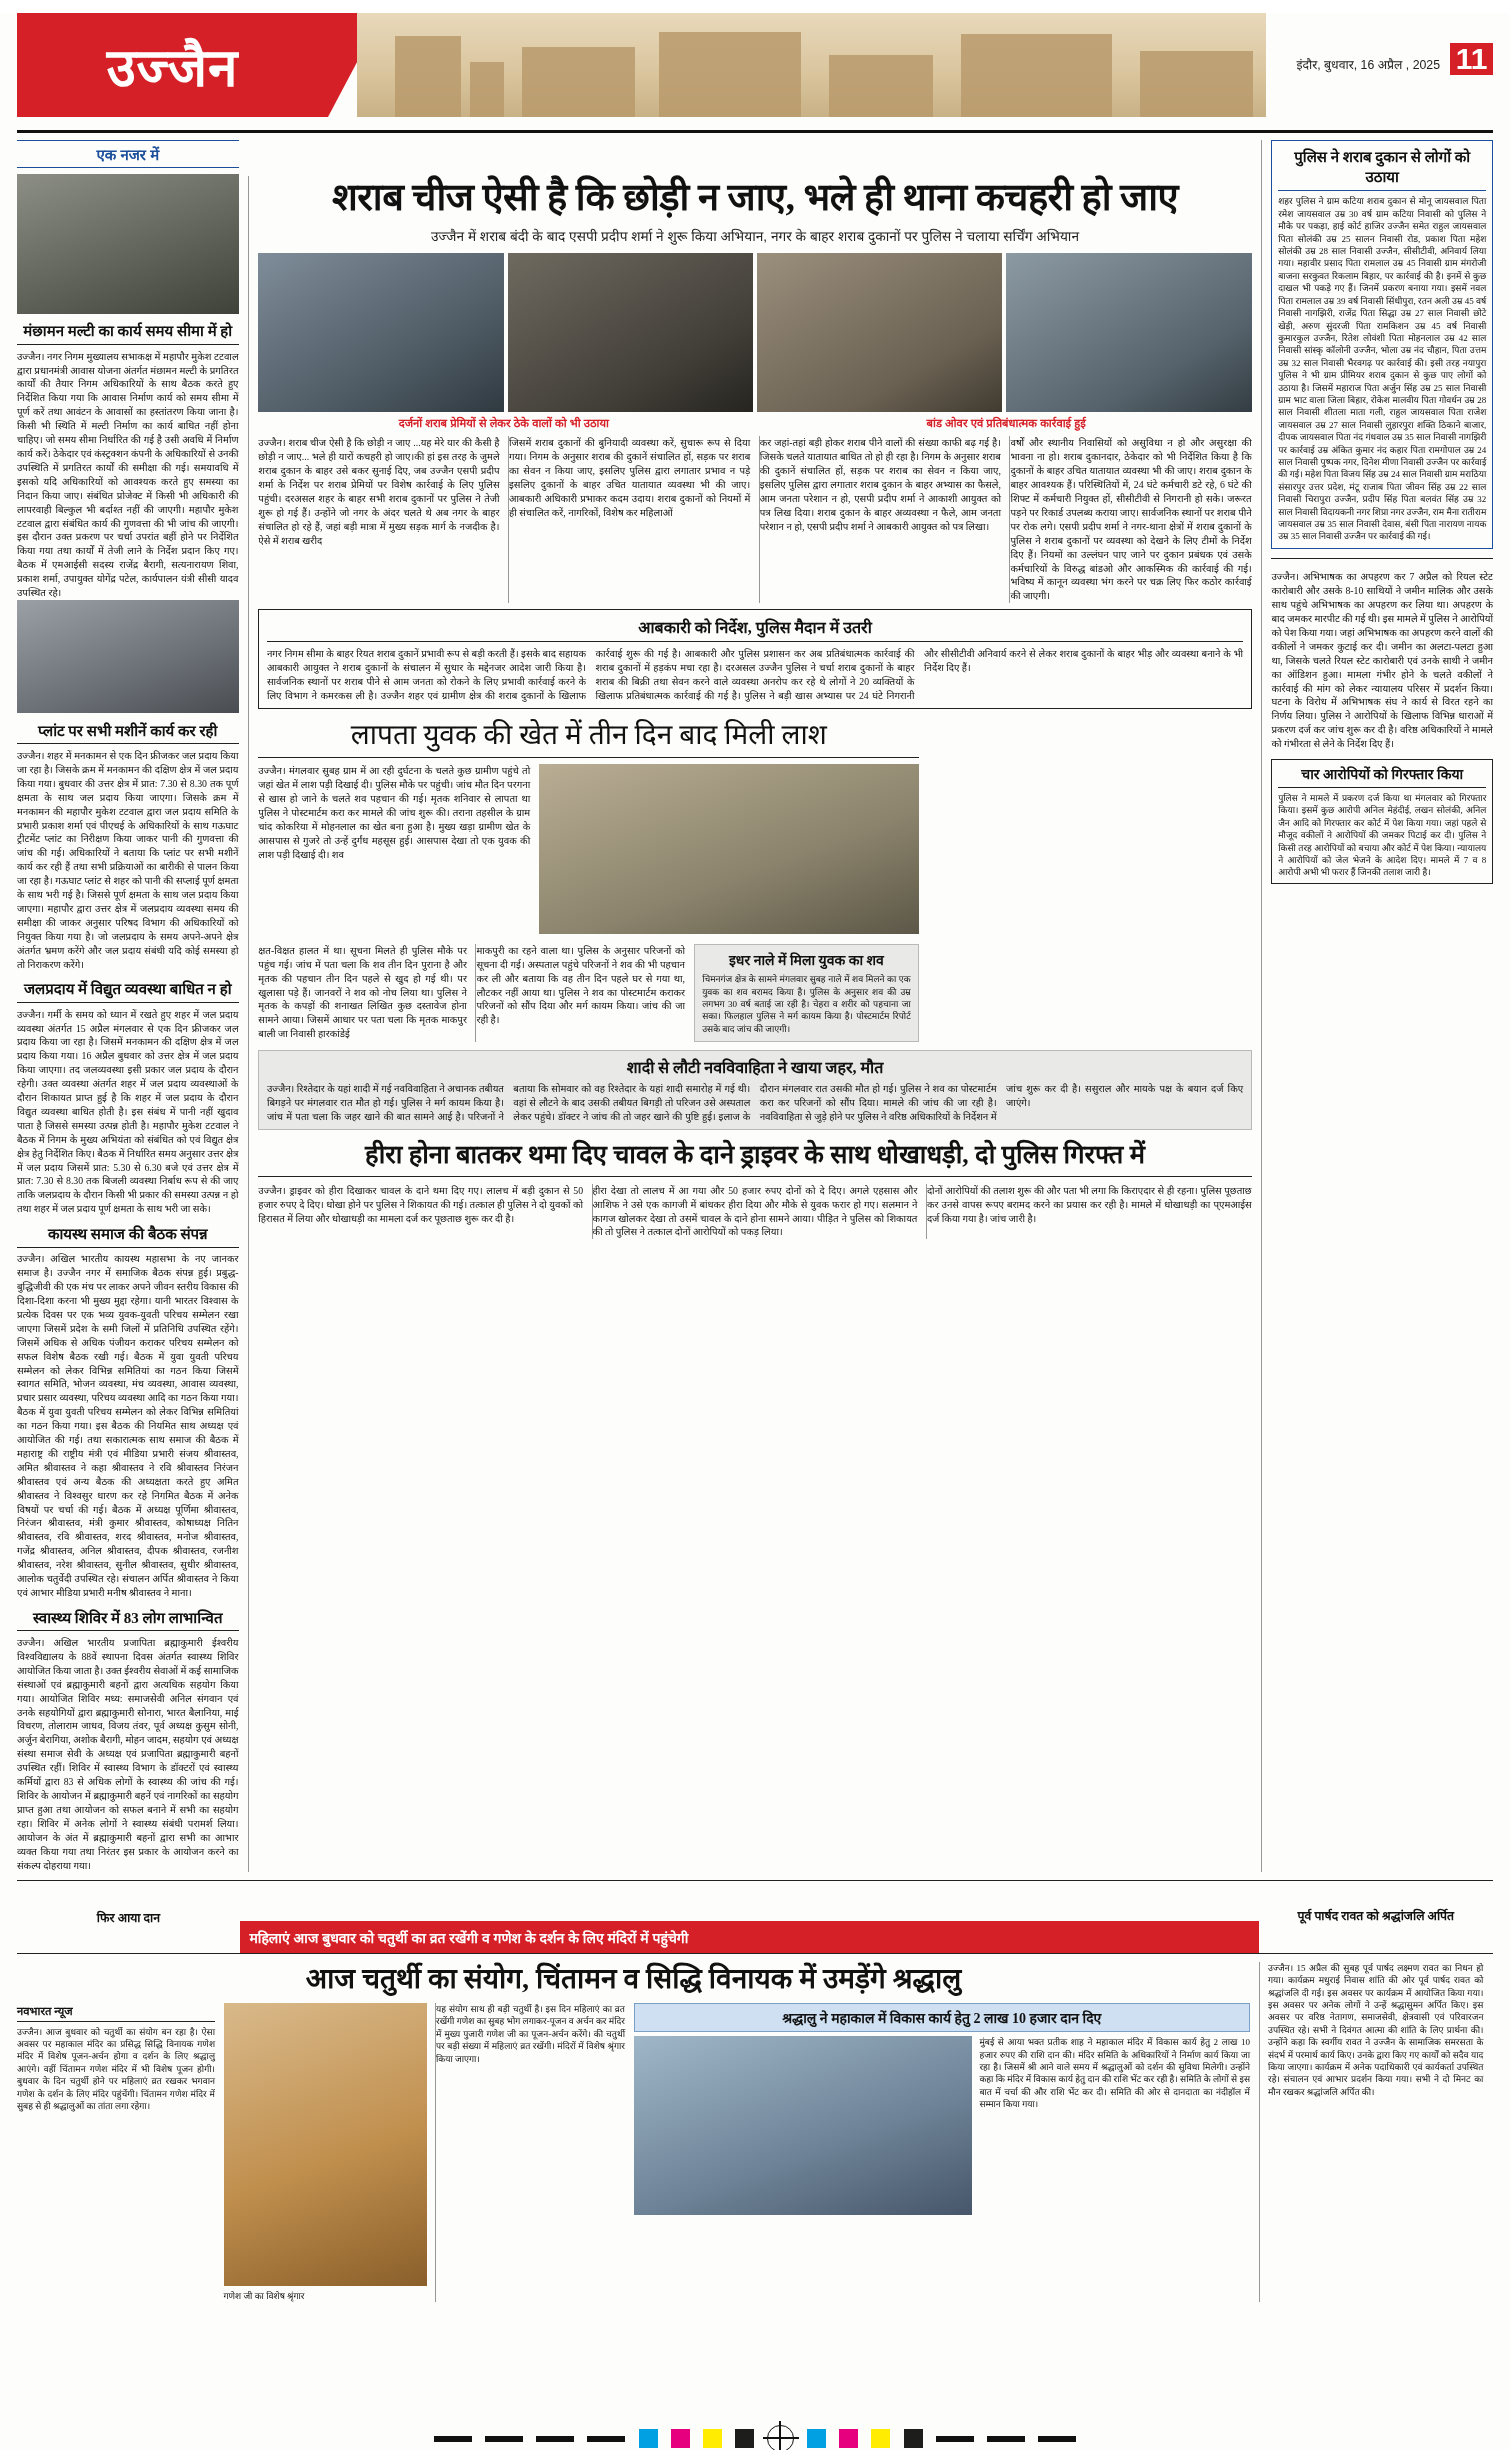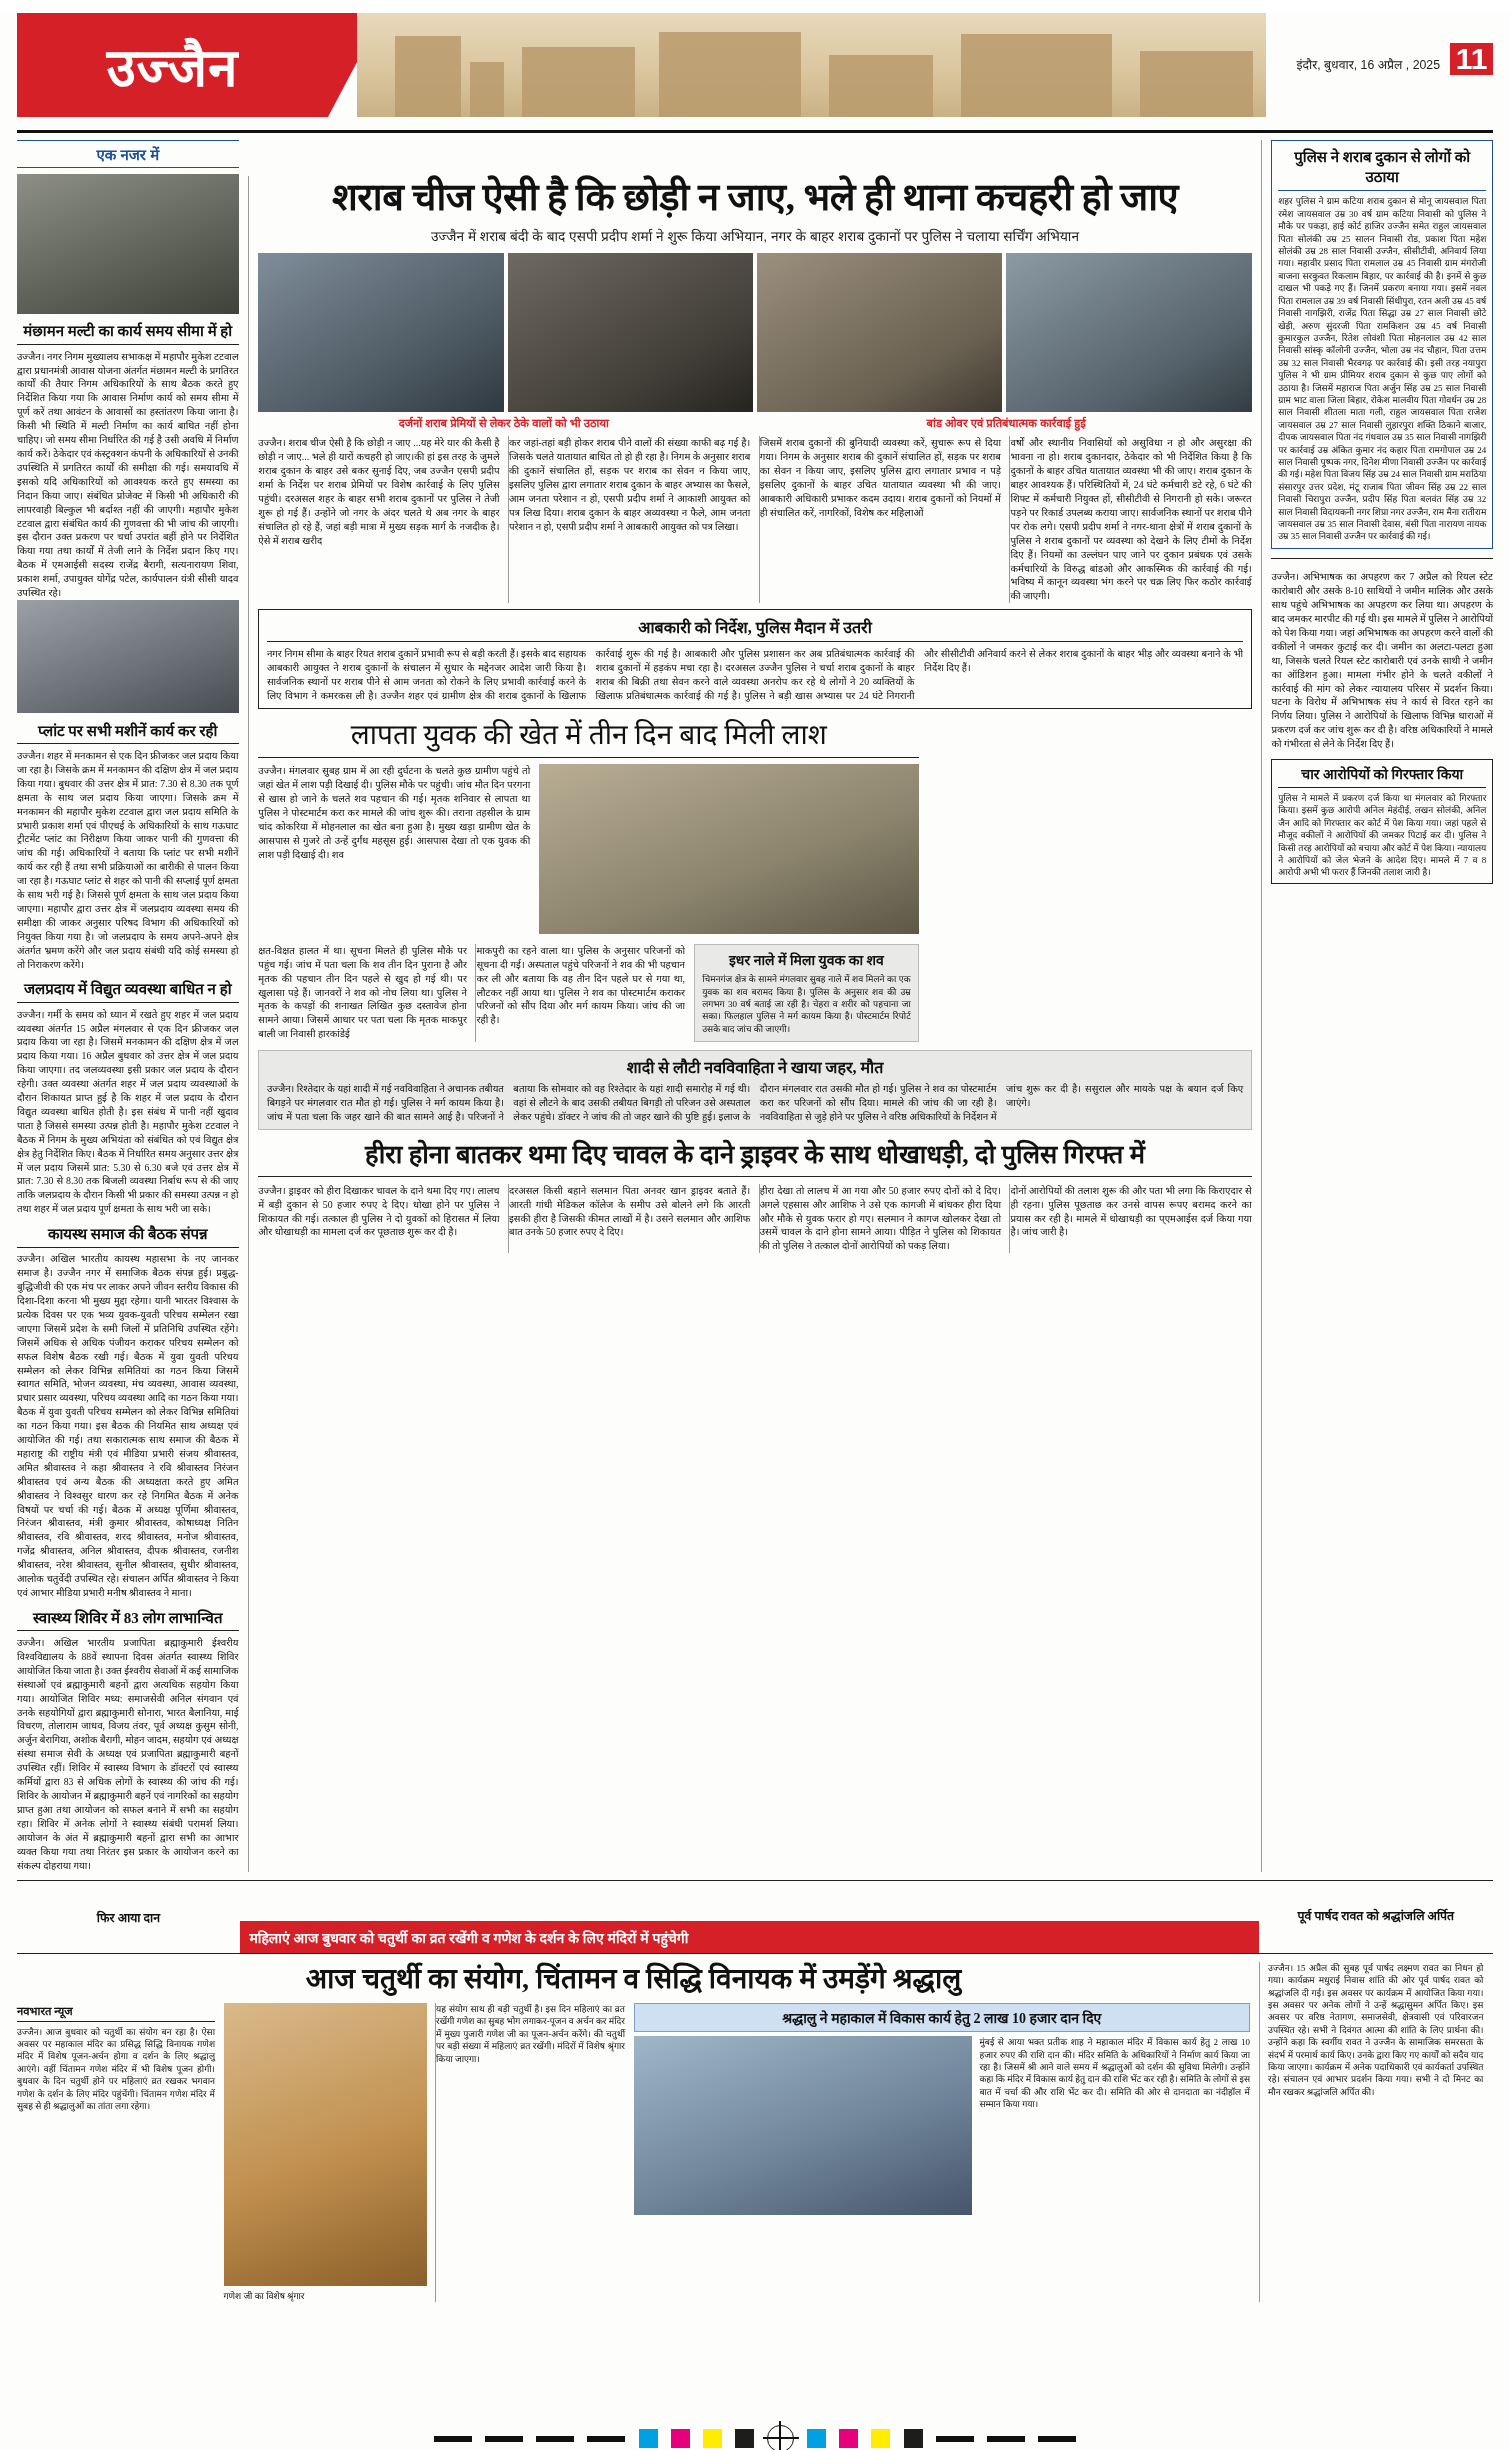--- a/index.html
+++ b/index.html
@@ -112,24 +112,24 @@
       </div>
       <div style="display:flex;gap:11.3px;margin-top:2.8px;">
         <div style="flex:1;color:#d62027;font-size:11.3px;font-weight:bold;text-align:center;font-family:'Liberation Sans',sans-serif;">दर्जनों शराब प्रेमियों से लेकर ठेके वालों को भी उठाया</div>
         <div style="flex:1;color:#d62027;font-size:11.3px;font-weight:bold;text-align:center;font-family:'Liberation Sans',sans-serif;">बांड ओवर एवं प्रतिबंधात्मक कार्रवाई हुई</div>
       </div>
 
       <div style="display:flex;gap:8.5px;margin-top:6.6px;">
         <div style="flex:1;" class="body">उज्जैन। शराब चीज ऐसी है कि छोड़ी न जाए ...यह मेरे यार की कैसी है छोड़ी न जाए... भले ही यारों कचहरी हो जाए।की हां इस तरह के जुमले शराब दुकान के बाहर उसे बकर सुनाई दिए, जब उज्जैन एसपी प्रदीप शर्मा के निर्देश पर शराब प्रेमियों पर विशेष कार्रवाई के लिए पुलिस पहुंची।
 
 दरअसल शहर के बाहर सभी शराब दुकानों पर पुलिस ने तेजी शुरू हो गई हैं। उन्होंने जो नगर के अंदर चलते थे अब नगर के बाहर संचालित हो रहे हैं, जहां बड़ी मात्रा में मुख्य सड़क मार्ग के नजदीक है। ऐसे में शराब खरीद</div>
+        <div style="flex:1;" class="body vline">जिसमें शराब दुकानों की बुनियादी व्यवस्था करें, सुचारू रूप से दिया गया। निगम के अनुसार शराब की दुकानें संचालित हों, सड़क पर शराब का सेवन न किया जाए, इसलिए पुलिस द्वारा लगातार प्रभाव न पड़े इसलिए दुकानों के बाहर उचित यातायात व्यवस्था भी की जाए। आबकारी अधिकारी प्रभाकर कदम उदाय। शराब दुकानों को नियमों में ही संचालित करें, नागरिकों, विशेष कर महिलाओं</div>
         <div style="flex:1;" class="body vline">कर जहां-तहां बड़ी होकर शराब पीने वालों की संख्या काफी बढ़ गई है। जिसके चलते यातायात बाधित तो हो ही रहा है। निगम के अनुसार शराब की दुकानें संचालित हों, सड़क पर शराब का सेवन न किया जाए, इसलिए पुलिस द्वारा लगातार शराब दुकान के बाहर अभ्यास का फैसले, आम जनता परेशान न हो, एसपी प्रदीप शर्मा ने आकाशी आयुक्त को पत्र लिख दिया।
 
 शराब दुकान के बाहर अव्यवस्था न फैले, आम जनता परेशान न हो, एसपी प्रदीप शर्मा ने आबकारी आयुक्त को पत्र लिखा।</div>
-        <div style="flex:1;" class="body vline">जिसमें शराब दुकानों की बुनियादी व्यवस्था करें, सुचारू रूप से दिया गया। निगम के अनुसार शराब की दुकानें संचालित हों, सड़क पर शराब का सेवन न किया जाए, इसलिए पुलिस द्वारा लगातार प्रभाव न पड़े इसलिए दुकानों के बाहर उचित यातायात व्यवस्था भी की जाए। आबकारी अधिकारी प्रभाकर कदम उदाय। शराब दुकानों को नियमों में ही संचालित करें, नागरिकों, विशेष कर महिलाओं</div>
         <div style="flex:1;" class="body vline">वर्षों और स्थानीय निवासियों को असुविधा न हो और असुरक्षा की भावना ना हो। शराब दुकानदार, ठेकेदार को भी निर्देशित किया है कि दुकानों के बाहर उचित यातायात व्यवस्था भी की जाए। शराब दुकान के बाहर आवश्यक हैं। परिस्थितियों में, 24 घंटे कर्मचारी डटे रहे, 6 घंटे की शिफ्ट में कर्मचारी नियुक्त हों, सीसीटीवी से निगरानी हो सके। जरूरत पड़ने पर रिकार्ड उपलब्ध कराया जाए। सार्वजनिक स्थानों पर शराब पीने पर रोक लगे। एसपी प्रदीप शर्मा ने नगर-थाना क्षेत्रों में शराब दुकानों के पुलिस ने शराब दुकानों पर व्यवस्था को देखने के लिए टीमों के निर्देश दिए हैं। नियमों का उल्लंघन पाए जाने पर दुकान प्रबंधक एवं उसके कर्मचारियों के विरुद्ध बांडओ और आकस्मिक की कार्रवाई की गई। भविष्य में कानून व्यवस्था भंग करने पर चक्र लिए फिर कठोर कार्रवाई की जाएगी।</div>
       </div>
 
       <div style="border:0.9px solid #222;padding:5.7px 7.6px;margin-top:5.7px;">
         <div style="font-size:16px;font-weight:bold;text-align:center;border-bottom:0.9px solid #222;padding-bottom:3.8px;margin-bottom:4.7px;">आबकारी को निर्देश, पुलिस मैदान में उतरी</div>
         <div class="body" style="column-count:3;column-gap:9.4px;">नगर निगम सीमा के बाहर रियत शराब दुकानें प्रभावी रूप से बड़ी करती हैं। इसके बाद सहायक आबकारी आयुक्त ने शराब दुकानों के संचालन में सुधार के मद्देनजर आदेश जारी किया है। सार्वजनिक स्थानों पर शराब पीने से आम जनता को रोकने के लिए प्रभावी कार्रवाई करने के लिए विभाग ने कमरकस ली है। उज्जैन शहर एवं ग्रामीण क्षेत्र की शराब दुकानों के खिलाफ कार्रवाई शुरू की गई है। आबकारी और पुलिस प्रशासन कर अब प्रतिबंधात्मक कार्रवाई की शराब दुकानों में हड़कंप मचा रहा है। दरअसल उज्जैन पुलिस ने चर्चा शराब दुकानों के बाहर शराब की बिक्री तथा सेवन करने वाले व्यवस्था अनरोप कर रहे थे लोगों ने 20 व्यक्तियों के खिलाफ प्रतिबंधात्मक कार्रवाई की गई है। पुलिस ने बड़ी खास अभ्यास पर 24 घंटे निगरानी और सीसीटीवी अनिवार्य करने से लेकर शराब दुकानों के बाहर भीड़ और व्यवस्था बनाने के भी निर्देश दिए हैं।</div>
       </div>
 
       <div class="mid2">
         <div style="width:661px;">
@@ -155,21 +155,20 @@
 
       <div class="greybox" style="margin-top:7.6px;">
         <div class="gh" style="font-size:16px;">शादी से लौटी नवविवाहिता ने खाया जहर, मौत</div>
         <div class="body" style="column-count:4;column-gap:9.4px;">उज्जैन। रिश्तेदार के यहां शादी में गई नवविवाहिता ने अचानक तबीयत बिगड़ने पर मंगलवार रात मौत हो गई। पुलिस ने मर्ग कायम किया है। जांच में पता चला कि जहर खाने की बात सामने आई है। परिजनों ने बताया कि सोमवार को वह रिश्तेदार के यहां शादी समारोह में गई थी। वहां से लौटने के बाद उसकी तबीयत बिगड़ी तो परिजन उसे अस्पताल लेकर पहुंचे। डॉक्टर ने जांच की तो जहर खाने की पुष्टि हुई। इलाज के दौरान मंगलवार रात उसकी मौत हो गई। पुलिस ने शव का पोस्टमार्टम करा कर परिजनों को सौंप दिया। मामले की जांच की जा रही है। नवविवाहिता से जुड़े होने पर पुलिस ने वरिष्ठ अधिकारियों के निर्देशन में जांच शुरू कर दी है। ससुराल और मायके पक्ष के बयान दर्ज किए जाएंगे।</div>
       </div>
 
       <div style="margin-top:9.4px;">
         <div class="bigtitle2" style="border-bottom:1.9px solid #222;padding-bottom:5.7px;">हीरा होना बातकर थमा दिए चावल के दाने ड्राइवर के साथ धोखाधड़ी, दो पुलिस गिरफ्त में</div>
         <div style="display:flex;gap:8.5px;margin-top:6.6px;">
           <div style="flex:1;" class="body">उज्जैन। ड्राइवर को हीरा दिखाकर चावल के दाने थमा दिए गए। लालच में बड़ी दुकान से 50 हजार रुपए दे दिए। धोखा होने पर पुलिस ने शिकायत की गई। तत्काल ही पुलिस ने दो युवकों को हिरासत में लिया और धोखाधड़ी का मामला दर्ज कर पूछताछ शुरू कर दी है।</div>
-          <div style="flex:1;" class="body vline">दरअसल किसी बहाने सलमान पिता अनवर खान ड्राइवर बताते हैं। आरती गांधी मेडिकल कॉलेज के समीप उसे बोलने लगे कि आरती इसकी हीरा है जिसकी कीमत लाखों में है। उसने सलमान और आशिफ बात उनके 50 हजार रुपए दे दिए।</div>
           <div style="flex:1;" class="body vline">हीरा देखा तो लालच में आ गया और 50 हजार रुपए दोनों को दे दिए। अगले एहसास और आशिफ ने उसे एक कागजी में बांधकर हीरा दिया और मौके से युवक फरार हो गए। सलमान ने कागज खोलकर देखा तो उसमें चावल के दाने होना सामने आया। पीड़ित ने पुलिस को शिकायत की तो पुलिस ने तत्काल दोनों आरोपियों को पकड़ लिया।</div>
           <div style="flex:1;" class="body vline">दोनों आरोपियों की तलाश शुरू की और पता भी लगा कि किराएदार से ही रहना। पुलिस पूछताछ कर उनसे वापस रूपए बरामद करने का प्रयास कर रही है। मामले में धोखाधड़ी का प्एमआईस दर्ज किया गया है। जांच जारी है।</div>
         </div>
       </div>
     </div>
 
     <div class="colRight vline" style="padding-left:9.4px;">
       <div style="border:0.9px solid #1b4f9c;padding:4.7px 5.7px;">
         <div style="font-size:15px;font-weight:bold;text-align:center;border-bottom:0.9px solid #1b4f9c;padding-bottom:3.8px;margin-bottom:4.7px;">पुलिस ने शराब दुकान से लोगों को उठाया</div>
         <div class="smallcap">शहर पुलिस ने ग्राम कटिया शराब दुकान से मोनू जायसवाल पिता रमेश जायसवाल उम्र 30 वर्ष ग्राम कटिया निवासी को पुलिस ने मौके पर पकड़ा, हाई कोर्ट हाजिर उज्जैन समेत राहुल जायसवाल पिता सोलंकी उम्र 25 सालन निवासी रोड, प्रकाश पिता महेश सोलंकी उम्र 28 साल निवासी उज्जैन, सीसीटीवी, अनिवार्य लिया गया। महावीर प्रसाद पिता रामलाल उम्र 45 निवासी ग्राम मंगरोजी बाजना सरकुवत रिकलाम बिहार, पर कार्रवाई की है। इनमें से कुछ दाखल भी पकड़े गए हैं। जिनमें प्रकरण बनाया गया।

